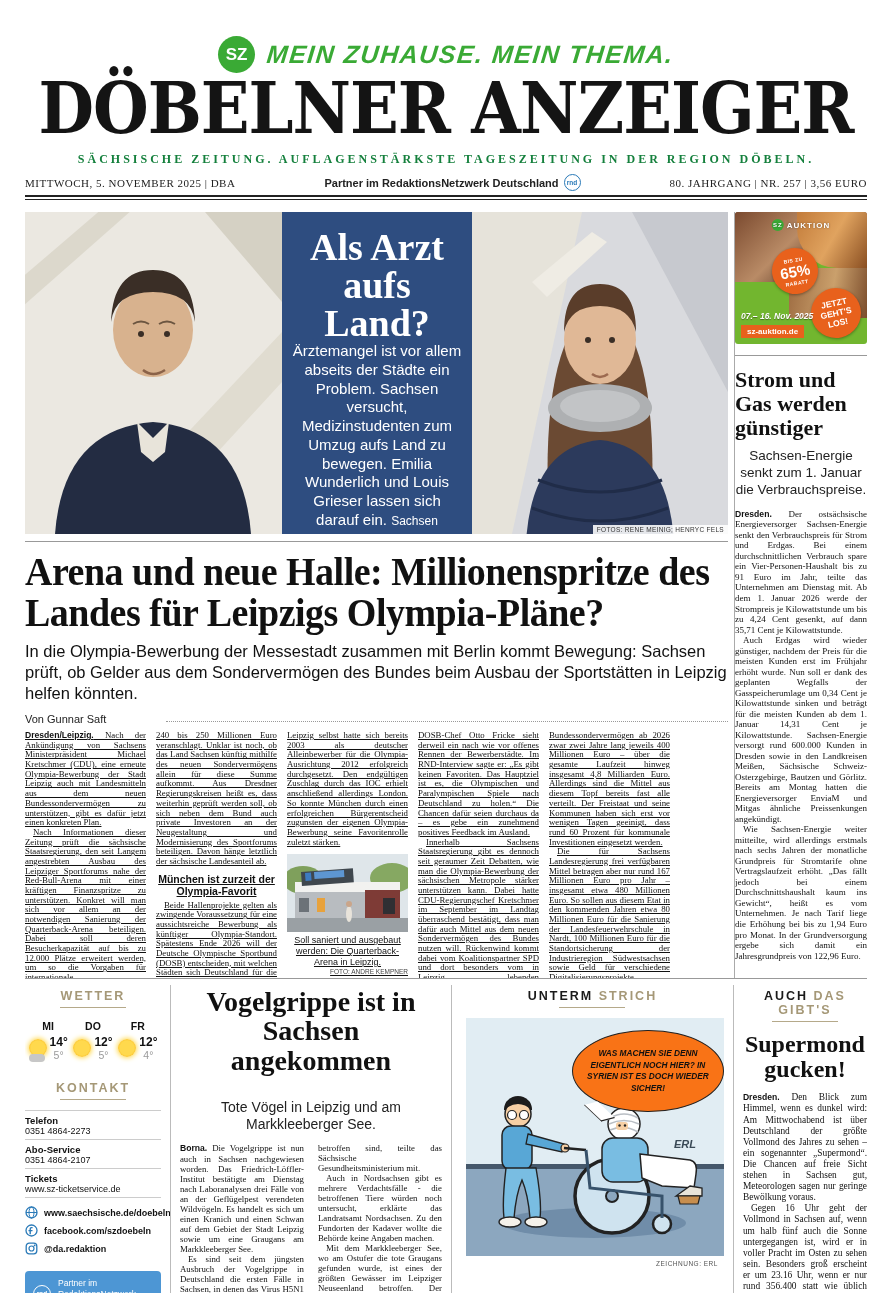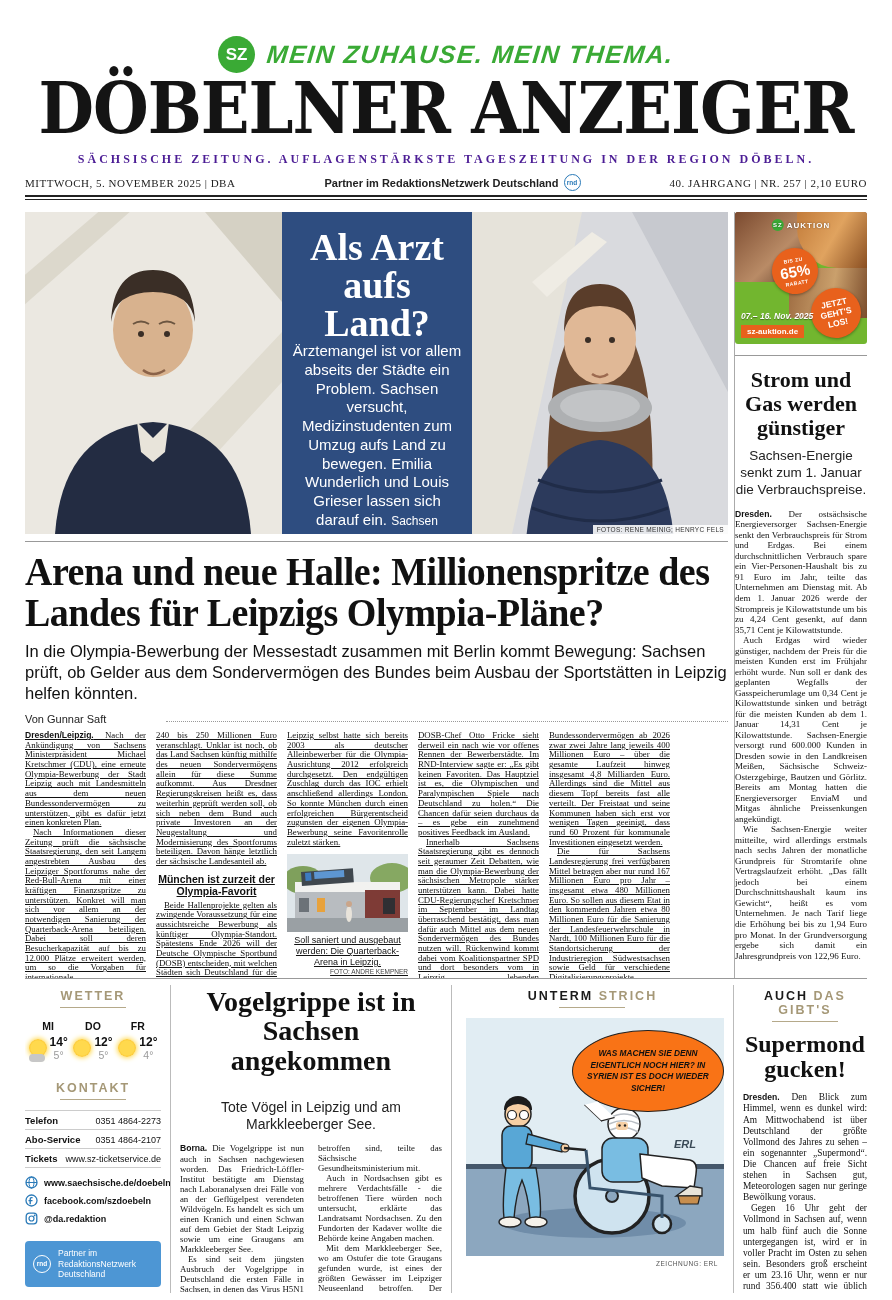--- a/index.html
+++ b/index.html
@@ -5,21 +5,21 @@
   * { box-sizing: border-box; margin: 0; padding: 0; }
   html,body { background:#fff; }
   body { width:892px; height:1300px; overflow:hidden; font-family:"Liberation Serif",serif; color:#111; position:relative; }
   .page { position:relative; width:892px; height:1300px; }
 
   
   .slogan-row { position:absolute; top:36px; left:0; right:0; display:flex; justify-content:center; align-items:center; gap:12px; }
   .sz-circle { width:37px; height:37px; background:#3aaa35; border-radius:50%; color:#fff; font:bold 17px "Liberation Sans",sans-serif; display:flex; align-items:center; justify-content:center; }
   .slogan { color:#3aaa35; font-family:"Liberation Sans",sans-serif; font-style:italic; font-weight:bold; font-size:25px; letter-spacing:1.5px; transform:skewX(-6deg); }
   .masthead { position:absolute; top:70px; left:0; right:0; text-align:center; font-family:"DejaVu Serif",serif; font-weight:bold; font-size:64px; line-height:1.05; letter-spacing:-1px; transform:scaleY(1.12); transform-origin:top center; color:#141414; }
-  .masthead-sub { position:absolute; top:152px; left:0; right:0; text-align:center; font-family:"Liberation Serif",serif; font-weight:bold; font-size:12px; letter-spacing:3px; color:#4c1d95; }
+  .masthead-sub { position:absolute; top:152px; left:0; right:0; text-align:center; font-family:"Liberation Serif",serif; font-weight:bold; font-size:12px; letter-spacing:3px; color:#15803d; }
   .dateline { position:absolute; top:174px; left:25px; right:25px; display:flex; justify-content:space-between; align-items:center; font:11px "Liberation Serif",serif; letter-spacing:.5px; color:#222; }
   .dateline .partner { display:flex; align-items:center; gap:5px; font:bold 11px "Liberation Sans",sans-serif; letter-spacing:0; }
   .rnd-circ { width:17px; height:17px; border:1.5px solid #2a7ab8; border-radius:50%; color:#2a7ab8; font:bold 6.5px "Liberation Sans",sans-serif; display:flex; align-items:center; justify-content:center; }
   .double-rule { position:absolute; top:195px; left:25px; right:25px; height:5px; border-top:2.5px solid #222; border-bottom:1px solid #222; }
 
   
   .main { position:absolute; top:212px; left:25px; width:842px; height:766px; display:flex; overflow:hidden; }
   .main-left { width:703px; }
   .main-right { width:139px; margin-left:6px; border-left:1px solid #aaa; }
 
@@ -57,21 +57,21 @@
   .ad-photo-mid { position:absolute; top:56px; right:0; width:78px; height:50px; background:linear-gradient(100deg,#9c6a40,#caa06c 55%,#7b4d2c); }
   .ad-brand { position:absolute; top:7px; left:50%; transform:translateX(-50%); display:flex; align-items:center; gap:3px; color:#fff; font:bold 8px "Liberation Sans",sans-serif; letter-spacing:1px; text-shadow:0 0 2px rgba(0,0,0,.5); }
   .ad-brand .mini-sz { width:12px; height:12px; border-radius:50%; background:#3aaa35; color:#fff; font:bold 6px "Liberation Sans",sans-serif; display:flex; align-items:center; justify-content:center; }
   .ad-discount { position:absolute; top:36px; left:37px; width:46px; height:46px; background:#e8611c; border-radius:50%; color:#fff; text-align:center; transform:rotate(-10deg); display:flex; flex-direction:column; justify-content:center; box-shadow:0 1px 3px rgba(0,0,0,.35); }
   .ad-discount .s1 { font:bold 5px "Liberation Sans",sans-serif; letter-spacing:.5px; }
   .ad-discount .s2 { font:bold 15px "Liberation Sans",sans-serif; }
   .ad-cta { position:absolute; bottom:6px; right:6px; width:50px; height:50px; background:#e8611c; border-radius:50%; color:#fff; text-align:center; transform:rotate(-12deg); display:flex; align-items:center; justify-content:center; font:bold 8.5px/1.2 "Liberation Sans",sans-serif; box-shadow:0 1px 3px rgba(0,0,0,.35); }
   .ad-date { position:absolute; bottom:23px; left:6px; color:#fff; font:italic bold 8.5px "Liberation Sans",sans-serif; text-shadow:0 1px 1px rgba(0,0,0,.4); }
   .ad-url { position:absolute; bottom:6px; left:6px; background:#e8611c; color:#fff; font:bold 8px "Liberation Sans",sans-serif; padding:2px 6px; }
   .sidebar-rule { border-bottom:1px solid #999; margin:11px 0 12px; }
-  .energy-title { font-family:"Liberation Serif",serif; font-weight:bold; font-size:22px; line-height:1.08; text-align:center; }
+  .energy-title { font-family:"Liberation Serif",serif; font-weight:bold; font-size:22px; line-height:1.08; text-align:left; }
   .energy-sub { margin-top:9px; font:13.5px/1.25 "Liberation Sans",sans-serif; text-align:center; color:#222; }
   .energy-body { margin-top:10px; font:9px/1.17 "Liberation Serif",serif; text-align:justify; height:470px; overflow:hidden; }
   .energy-body p + p { text-indent:8px; }
   .lead-b { font-weight:bold; font-family:"Liberation Sans",sans-serif; font-size:8.6px; }
 
   
   .page-rule { position:absolute; top:978px; left:25px; right:25px; border-bottom:1px solid #999; }
   .bottom { position:absolute; top:985px; left:25px; width:842px; height:308px; display:flex; overflow:hidden; }
   .b-sep { width:1px; background:#bbb; margin:0 9px; }
   .sec-h { text-align:center; font-family:"Liberation Sans",sans-serif; font-weight:bold; font-size:12.5px; letter-spacing:2px; color:#a59877; padding-top:4px; }
@@ -82,21 +82,21 @@
   .weather-days { display:flex; justify-content:space-between; margin-top:12px; padding:0 2px; }
   .day { width:32%; text-align:center; }
   .day-label { font:bold 10.5px "Liberation Sans",sans-serif; }
   .day-icons { position:relative; display:flex; justify-content:center; align-items:center; gap:3px; margin-top:3px; }
   .sun { width:18px; height:18px; border-radius:50%; background:radial-gradient(circle,#ffd94d 55%,#f7a600 100%); box-shadow:0 0 5px 1px #ffd94d; }
   .cloud { position:absolute; left:2px; bottom:-1px; width:16px; height:8px; background:#c7c7c7; border-radius:8px; }
   .t-high { font:bold 12px "Liberation Sans",sans-serif; }
   .t-low { font:10.5px "Liberation Sans",sans-serif; color:#9a9a9a; }
   .kontakt { margin-top:16px; }
   .c-table { margin-top:10px; }
-  .c-row { display:flex; justify-content:space-between; align-items:baseline; border-bottom:1px solid #ccc; padding:3.5px 0; font:9px "Liberation Sans",sans-serif; }
+  .c-row { display:flex; justify-content:space-between; align-items:baseline; border-bottom:1px solid #ccc; padding:3.5px 0; font:9px "Liberation Sans",sans-serif;flex-direction:column; }
   .c-row:first-child { border-top:1px solid #ccc; }
   .c-row .lbl { font-weight:bold; font-size:9.5px; }
   .c-links { margin-top:8px; }
   .c-link { display:flex; align-items:center; gap:6px; margin-top:5px; font:bold 9px "Liberation Sans",sans-serif; }
   .c-link svg { flex:0 0 auto; }
   .rnd-banner { margin-top:16px; background:#4d96d4; border-radius:4px; color:#fff; display:flex; align-items:center; gap:7px; padding:7px 8px; font:8.5px/1.25 "Liberation Sans",sans-serif; }
   .rnd-banner .circ { width:18px; height:18px; border:1.5px solid #fff; border-radius:50%; display:flex; align-items:center; justify-content:center; font:bold 6.5px "Liberation Sans",sans-serif; flex:0 0 auto; }
 
   .b-vogel { width:262px; }
   .v-title { margin-top:2px; font-family:"Liberation Serif",serif; font-weight:bold; font-size:28px; line-height:1.05; text-align:center; }
@@ -126,21 +126,21 @@
     <div class="slogan">MEIN ZUHAUSE. MEIN THEMA.</div>
   </div>
   <div class="masthead">DÖBELNER ANZEIGER</div>
   <div class="masthead-sub">SÄCHSISCHE ZEITUNG. AUFLAGENSTÄRKSTE TAGESZEITUNG IN DER REGION DÖBELN.</div>
   <div class="dateline">
     <span>MITTWOCH, 5. NOVEMBER 2025  |  DBA</span>
     <span class="partner">
       <span>Partner im RedaktionsNetzwerk Deutschland</span>
       <span class="rnd-circ">rnd</span>
     </span>
-    <span>40. JAHRGANG | NR. 257 | 2,10 EURO</span>
+    <span>80. JAHRGANG | NR. 257 | 3,56 EURO</span>
   </div>
   <div class="double-rule"></div>
 
   <div class="main">
     <div class="main-left">
 
       <div class="feature">
         <div class="photo-left">
           <svg width="257" height="322" viewBox="0 0 257 322">
             <rect width="257" height="322" fill="#ebe8e1"></rect>

